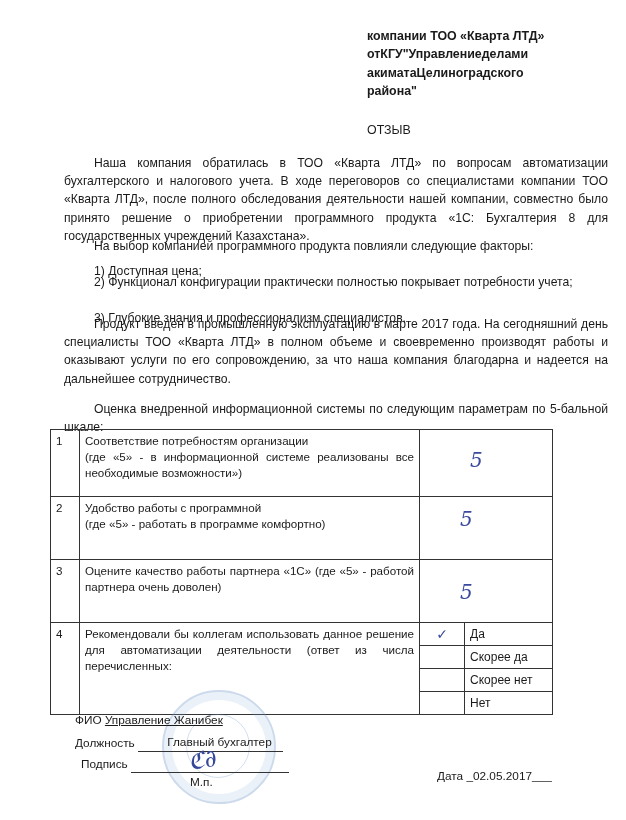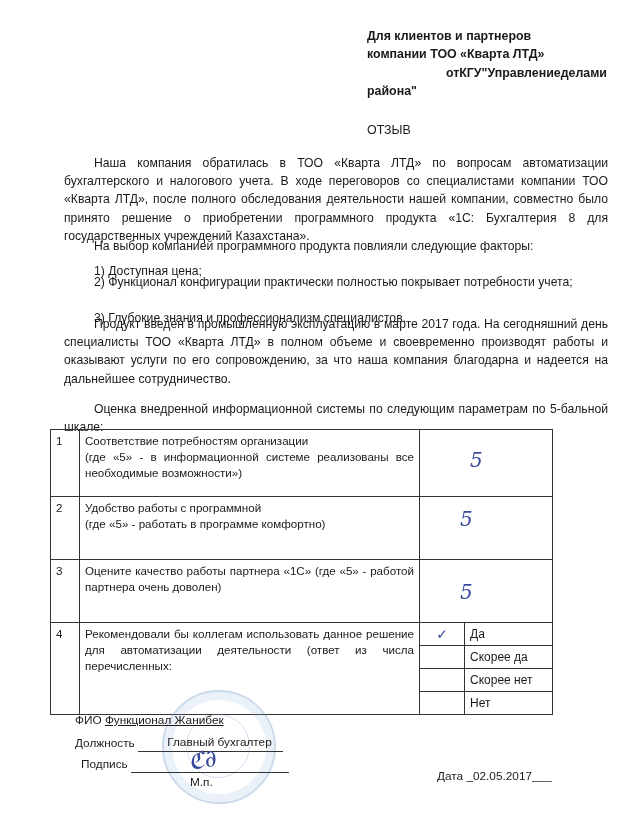--- a/index.html
+++ b/index.html
@@ -7,21 +7,21 @@
     width: 626px; height: 820px; position: relative; overflow: hidden;
     font-family: "Liberation Sans", "DejaVu Sans", sans-serif;
     color: #1a1a1a; font-size: 12.2px;
   }
   .abs { position: absolute; }
   .addressee {
     left: 367px; top: 27px; width: 240px;
     font-weight: bold; font-size: 12.4px; line-height: 18.3px;
   }
   .addressee .line { display: block; white-space: nowrap; }
-  .addressee .just { display: flex; justify-content: flex-end; }
+  .addressee .just { display: flex; justify-content: flex-start; }
   .title { left: 367px; top: 123px; font-weight: normal; font-size: 12.4px; }
   .para {
     left: 64px; width: 544px; line-height: 18.2px; text-align: justify;
     text-align-last: left;
   }
   .para.indent { text-indent: 30px; }
   .p1 { top: 154px; }
   .p2 { top: 237px; }
   .p3 { top: 255px; margin-top: 7px; }
   .p4 { top: 273px; }
@@ -62,27 +62,30 @@
   .signature {
     left: 188px; top: 742px; color: #35479a; font-family: "DejaVu Serif", serif;
     font-style: italic; font-size: 24px; transform: rotate(-10deg);
   }
   .date { left: 437px; top: 769px; font-size: 11.8px; }
 </style>
 </head>
 <body>
 
 <div class="abs addressee">
-  <span class="line">Для клиентов и партнеров</span>
   <span class="line">компании ТОО «Кварта ЛТД»</span>
   <span class="line just">
     <span>от</span>
     <span>КГУ</span>
     <span>"Управление</span>
     <span>делами</span>
+  </span>
+  <span class="line just">
+    <span>акимата</span>
+    <span>Целиноградского</span>
   </span>
   <span class="line">района"</span>
 </div>
 
 <div class="abs title">ОТЗЫВ</div>
 
 <div class="abs para indent p1">Наша компания обратилась в ТОО «Кварта ЛТД» по вопросам автоматизации бухгалтерского и налогового учета. В ходе переговоров со специалистами компании ТОО «Кварта ЛТД», после полного обследования деятельности нашей компании, совместно было принято решение о приобретении программного продукта «1С: Бухгалтерия 8 для государственных учреждений Казахстана».</div>
 <div class="abs para indent p2">На выбор компанией программного продукта повлияли следующие факторы:</div>
 <div class="abs para indent p3">1) Доступная цена;</div>
 <div class="abs para indent p4">2) Функционал конфигурации практически полностью покрывает потребности учета;</div>
@@ -143,21 +146,21 @@
   </tr>
 </tbody>
   </table>
 
 <div class="abs stamp">
   <div class="stamp-inner"></div>
 </div>
 
 <div class="abs sig" style="top:711px;">
   <span>ФИО</span>
-  <span class="uline">Функционал Жанибек</span>
+  <span class="uline">Управление Жанибек</span>
 </div>
 <div class="abs sig" style="top:733px;">
   <span>Должность</span>
   <span class="blank" style="width:127px;padding-left:18px;text-align:center;">Главный бухгалтер</span>
 </div>
 <div class="abs sig" style="top:755px;margin-left:6px;">
   <span>Подпись</span>
   <span class="blank" style="width:158px;height:13px;"></span>
 </div>
 <div class="abs signature">ℭ∂</div>

